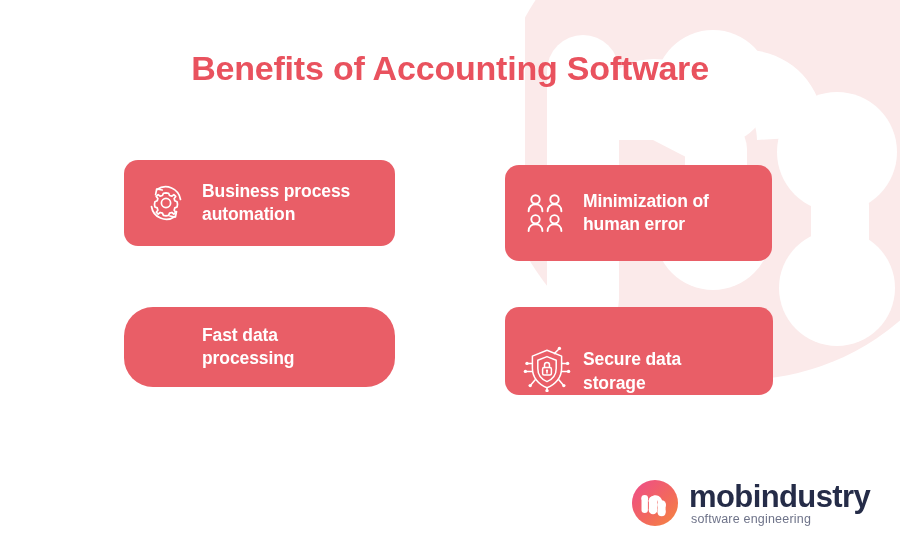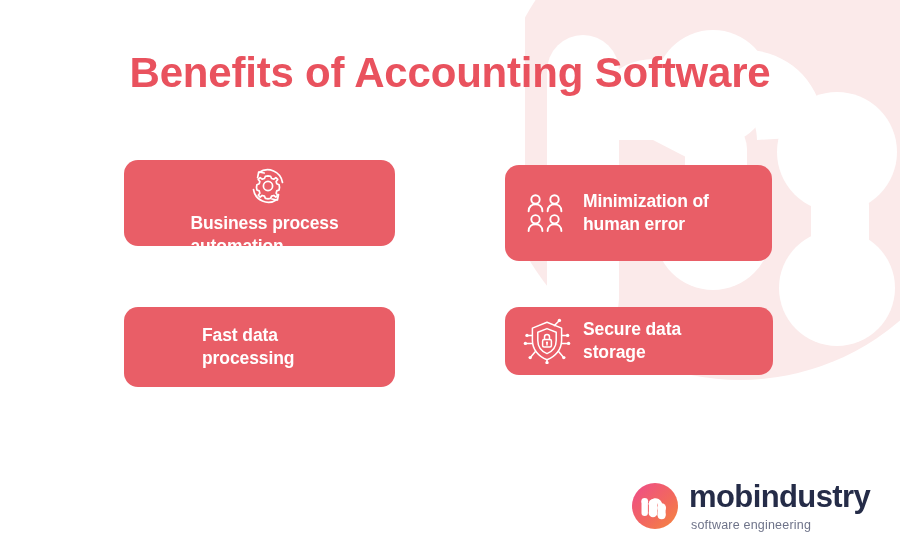--- a/index.html
+++ b/index.html
@@ -26,21 +26,21 @@
   
   .stage { position:relative; width:900px; height:558px; z-index:1; }
 
   
   .title {
     position:absolute;
     top:49px;
     left:0;
     width:900px;
     text-align:center;
-    font-size:42px;
+    font-size:34px;
     font-weight:bold;
     letter-spacing:-0.2px;
     color:#E9525E;
   }
 
   
   .card {
     position:absolute;
     background:#E95E67;
     border-radius:14px;
@@ -62,35 +62,35 @@
     font-size:17.5px;
     font-weight:bold;
     line-height:1.33;
     white-space:pre-line;
     letter-spacing:-0.1px;
   }
 
   .card.has-icon .card-label { margin-left:10px; }
   .card.no-icon  .card-label { margin-left:78px; }
 
-  #card-1 { left:124px; top:160px;  width:271px; height:86px;flex-direction:column; }
+  #card-1 { left:124px; top:160px;  width:271px; height:86px; }
   #card-2 { left:505px; top:165px;  width:267px; height:96px; }
-  #card-3 { left:124px; top:307px;  width:271px; height:80px; }
-  #card-4 { left:505px; top:307px;  width:268px; height:68px; }
+  #card-3 { left:124px; top:307px;  width:271px; height:80px;border-radius:29px; }
+  #card-4 { left:505px; top:307px;  width:268px; height:88px;align-items:flex-end; }
 
   
   .logo {
     position:absolute;
     left:632px;
     top:480px;
     display:flex;
     align-items:center;
   }
   .logo-mark { flex:0 0 auto; width:46px; height:46px; }
-  .logo-text { margin-left:11px; padding-top:1px;gap:6px; }
+  .logo-text { margin-left:11px; padding-top:1px; }
   .logo-name {
     font-size:31px;
     font-weight:bold;
     color:#252C48;
     letter-spacing:-0.6px;
     line-height:1;
   }
   .logo-tagline {
     font-size:12.5px;
     color:#6E7389;

